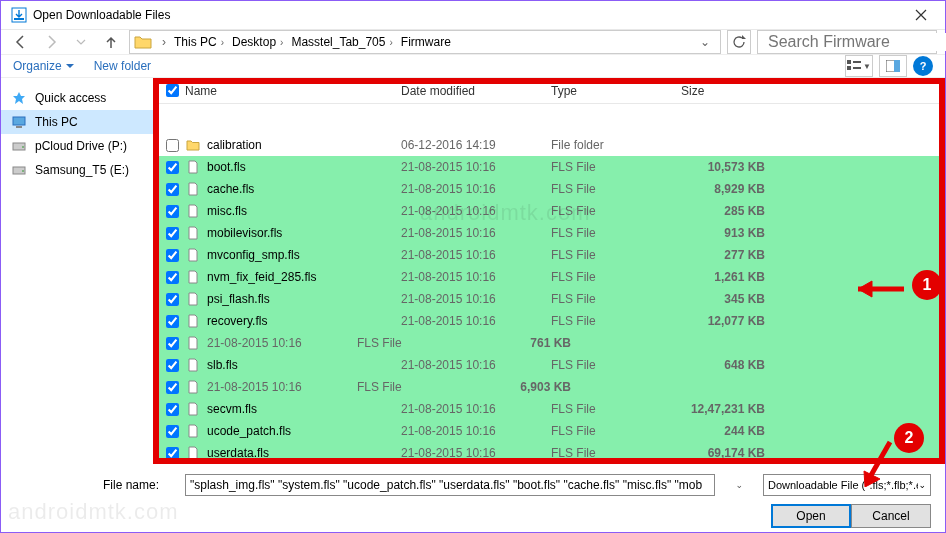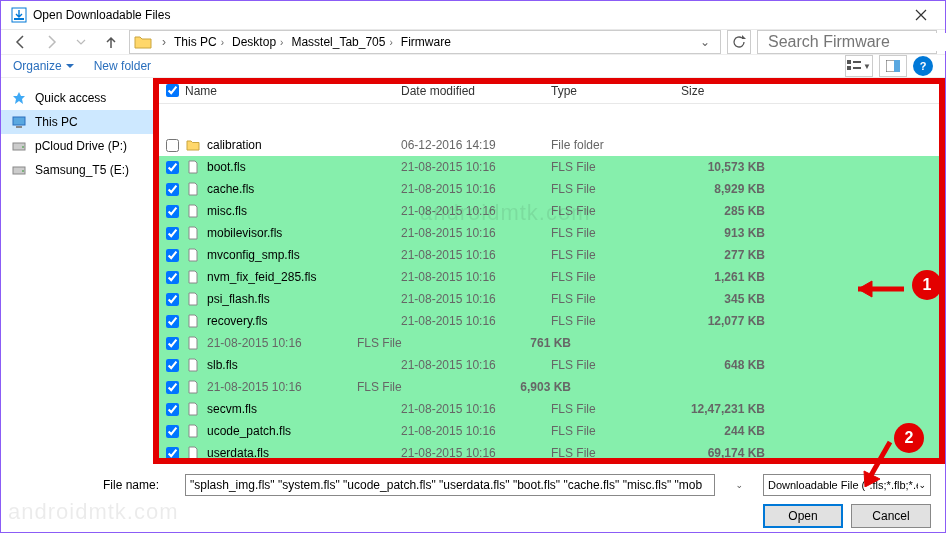--- a/index.html
+++ b/index.html
@@ -60,21 +60,21 @@
 .rdate { width: 150px; color: #666; }
 .rtype { width: 130px; color: #666; }
 .rsize { width: 100px; text-align: right; padding-right: 16px; color: #666; font-weight: bold; }
 
 
 .footer { padding: 10px 14px; display:flex; flex-direction:column; gap:8px;}
 .frow1 { display: flex; align-items: center; gap: 20px; }
 .fnamelbl { width: 150px; text-align: right; padding-right: 6px;}
 .fnameinput { flex: 1; height: 22px; border: 1px solid #888; padding: 0 4px; font-size:12px;}
 .filtersel { width: 168px; height: 22px; border: 1px solid #888; font-size:11px; padding: 0 4px; display:flex;align-items:center;justify-content:space-between;}
-.frow2 { display: flex; justify-content: flex-end; gap: 8px; }
+.frow2 { display: flex; justify-content: flex-end; }
 .btn { width: 80px; height: 24px; border: 1px solid #888; background: #e1e1e1; display:flex;align-items:center;justify-content:center;}
 .btn.primary { border: 2px solid #0078d7; }
 
 
 .annot { position: absolute; z-index: 20; }
 .circle { width: 30px; height: 30px; border-radius: 50%; background: #e30000; color: #fff; font-weight: bold; font-size: 16px; display:flex;align-items:center;justify-content:center;}
 .arrow { stroke: #e30000; fill: #e30000; }
 
 
 .wm { position: absolute; color: rgba(0,0,0,0.08); font-family: Arial,sans-serif; font-weight:400; letter-spacing:1px; z-index:6; pointer-events:none;}

